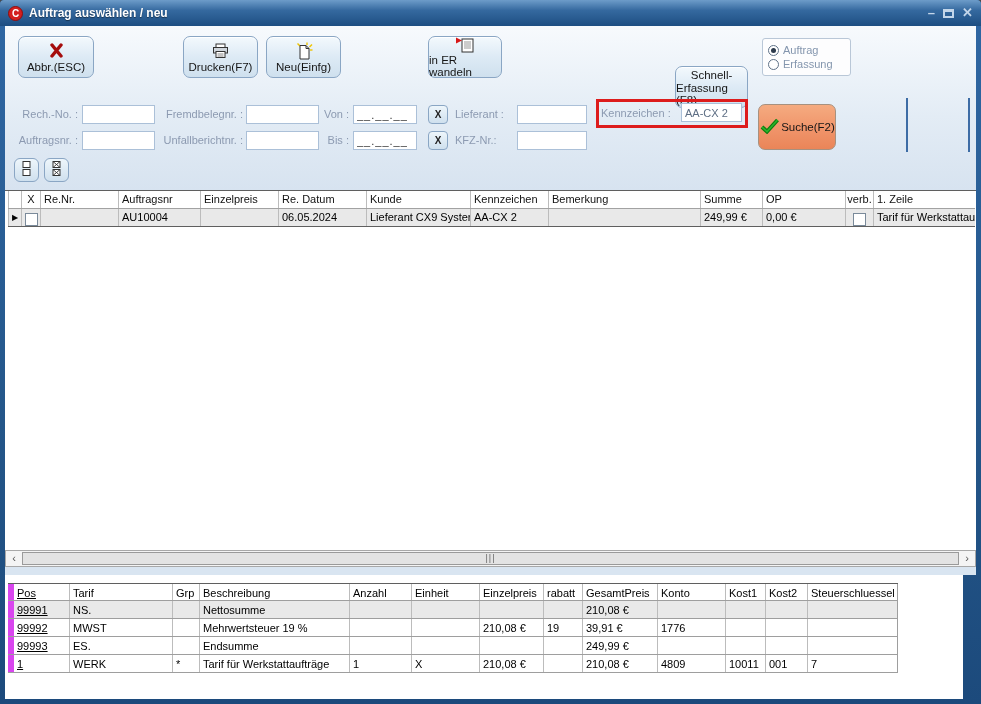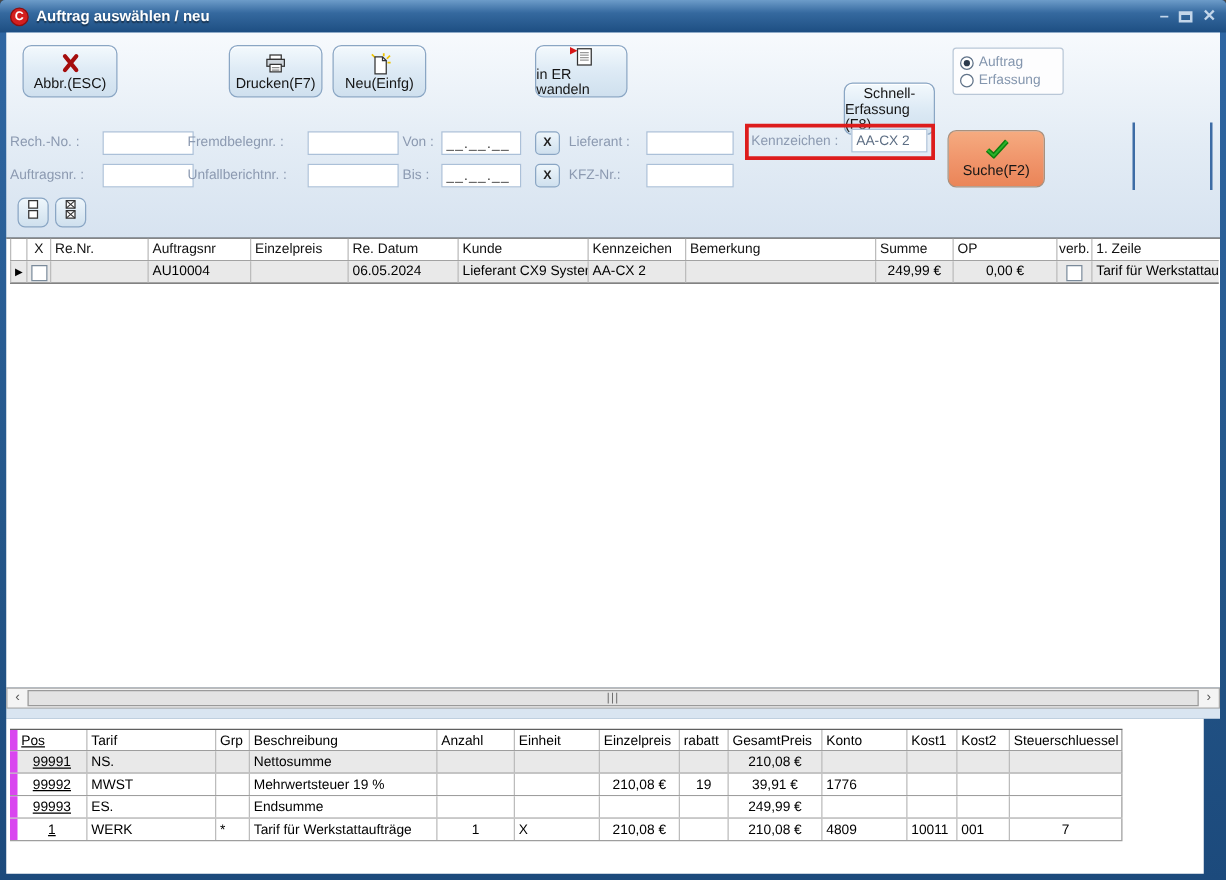--- a/index.html
+++ b/index.html
@@ -29,51 +29,51 @@
     justify-content:center;gap:1px;font-size:11.5px;color:#151515;cursor:default;}
   .tb .ic{height:18px;display:flex;align-items:center;}
   .radiobox{position:absolute;left:757px;top:12px;width:89px;height:38px;background:#fdfdfe;
     border:1px solid #b9c7d7;border-radius:3px;padding:3px 5px;display:flex;flex-direction:column;justify-content:center;gap:2px;}
   .radio-row{display:flex;align-items:center;gap:4px;cursor:default;}
   .rb{width:11px;height:11px;border:1px solid #5f7288;border-radius:50%;background:#fff;display:flex;align-items:center;justify-content:center;}
   .rb .dot{width:5px;height:5px;border-radius:50%;background:#2c3a4c;display:none;}
   .rb.sel .dot{display:block;}
   .rlabel{font-size:11px;color:#8496ae;}
   
-  .lbl{position:absolute;height:19px;line-height:19px;font-size:11px;color:#8c9ab1;text-align:left;white-space:nowrap;}
+  .lbl{position:absolute;height:19px;line-height:19px;font-size:11px;color:#8c9ab1;text-align:right;white-space:nowrap;}
   .inp{position:absolute;height:19px;border:1px solid #abc0d8;background:#fff;font-family:"Liberation Sans",sans-serif;
     font-size:11px;padding:0 3px;color:#333;outline:none;}
   .xbtn{position:absolute;width:20px;height:19px;border:1px solid #8aa6c4;border-radius:4px;
     background:linear-gradient(180deg,#eef6fb,#cfe0ee);font-size:10px;font-weight:bold;color:#222;
     text-align:center;line-height:17px;cursor:default;}
   .redbox{position:absolute;left:591px;top:73px;width:152px;height:29px;border:3px solid #dd1c1c;}
   .redbox .lbl{left:2px;top:2px;width:80px;text-align:left;}
   .redbox .inp{left:82px;top:1px;width:61px;color:#5d6e84;}
   .suchebtn{position:absolute;left:753px;top:78px;width:78px;height:46px;border:1px solid #a7917f;border-radius:7px;
     background:linear-gradient(180deg,#f5ab80 0%,#f0946a 55%,#ea8558 100%);
-    display:flex;flex-direction:column;align-items:center;justify-content:center;gap:1px;
+    display:flex;flex-direction:row;align-items:center;justify-content:center;gap:1px;
     font-size:11.5px;color:#161616;cursor:default;}
   .vsep{position:absolute;width:2px;background:#3d6ca5;}
   .sqbtn{position:absolute;top:132px;width:25px;height:24px;border:1px solid #8aa6c4;border-radius:6px;
     background:linear-gradient(180deg,#eef6fb,#cfe0ee);display:flex;align-items:center;justify-content:center;cursor:default;}
   
   .listarea{position:absolute;left:5px;right:5px;top:190px;height:360px;background:#fff;border-top:1px solid #5f5f5f;}
   .mtable{position:absolute;left:3px;top:0;}
   .mrow{display:flex;height:18px;}
   .mrow.mhead{border-bottom:1px solid #a2a2a2;}
   .mrow.mdata{background:#e9e9e9;border-bottom:1px solid #5f5f5f;}
   .mc{border-right:1px solid #bcbcbc;font-size:11px;line-height:17px;padding:0 3px;white-space:nowrap;overflow:hidden;color:#000;}
   .mc:first-child{border-left:1px solid #bcbcbc;}
   .mhead .mc{color:#111;}
   .c-sel{width:14px;padding:0;text-align:center;font-size:8px;line-height:18px;}
   .c-x{width:19px;text-align:center;padding:0;}
   .c-renr{width:78px;}.c-auf{width:82px;}.c-frem{width:78px;}.c-dat{width:88px;}
   .c-kun{width:104px;}.c-ken{width:78px;}.c-bem{width:152px;}.c-sum{width:62px;}
   .c-op{width:83px;}.c-verb{width:28px;text-align:center;padding:0;}.c-z1{width:101px;border-right:none;}
-  .ar{text-align:center;}
+  .ar{text-align:left;}
   .cbx{display:inline-block;width:13px;height:13px;background:#fff;border:1px solid #7a8a9a;vertical-align:middle;margin-top:2px;}
   
   .hscroll{position:absolute;left:5px;right:5px;top:550px;height:17px;background:#f4f4f4;border:1px solid #a8a8a8;}
   .harrow{position:absolute;top:1px;width:14px;height:13px;font-size:11px;color:#555;text-align:center;line-height:12px;cursor:default;}
   .harrow.l{left:1px;}.harrow.r{right:1px;}
   .hthumb{position:absolute;left:16px;right:16px;top:1px;height:13px;background:#e3e3e3;border:1px solid #9a9a9a;
     text-align:center;font-size:9px;color:#666;line-height:11px;letter-spacing:1px;cursor:default;}
   .strip{position:absolute;left:5px;right:5px;top:567px;height:8px;background:#d9e5f1;}
   
   .bottompanel{position:absolute;left:5px;top:575px;width:958px;height:124px;background:#fff;}

